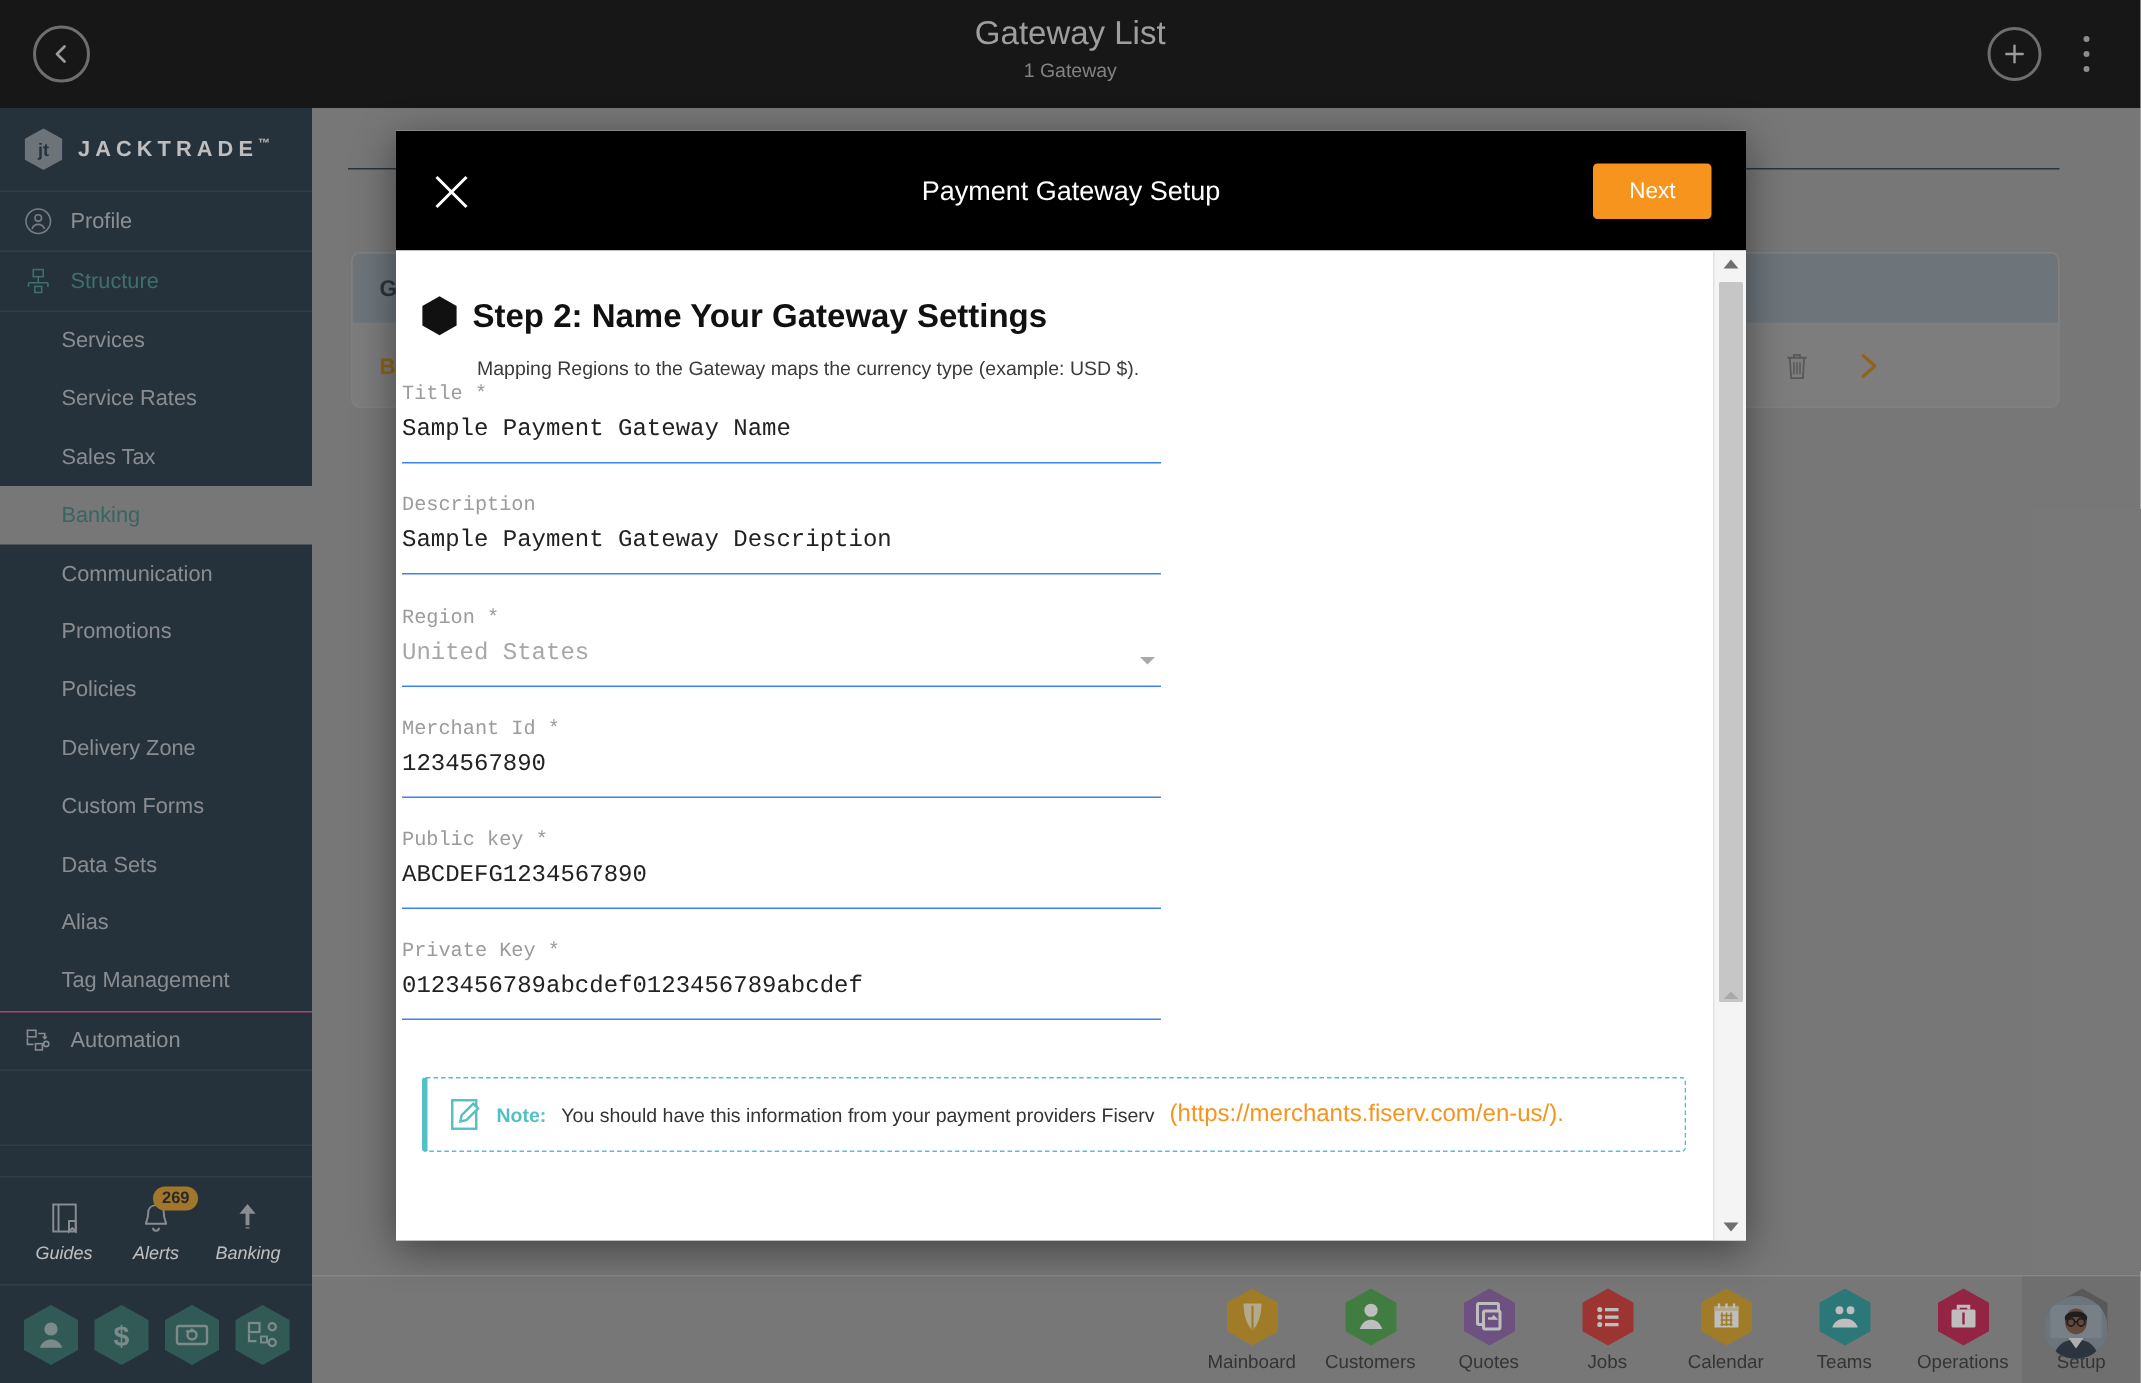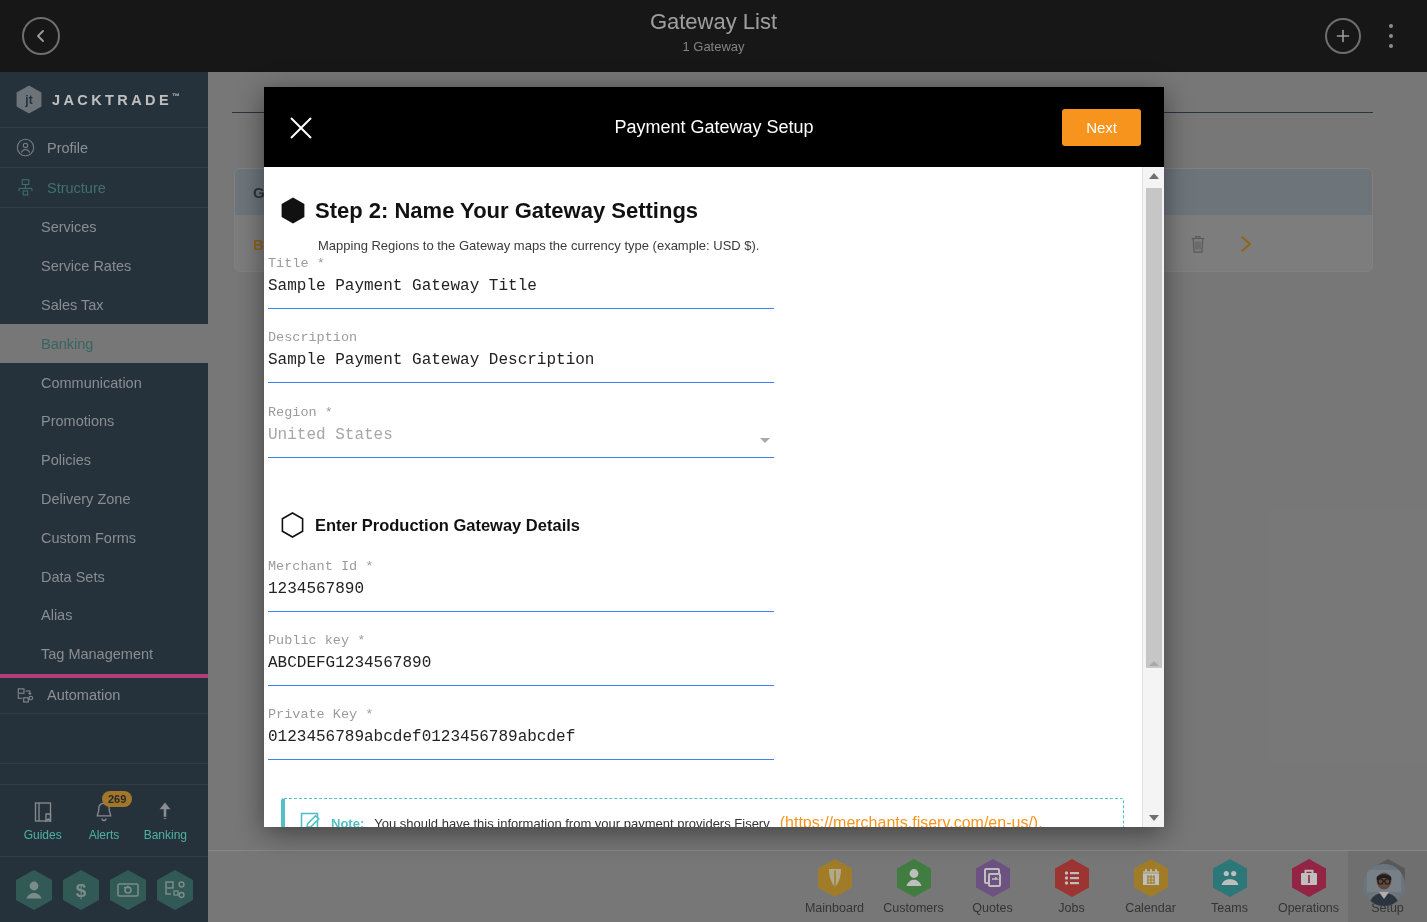--- a/index.html
+++ b/index.html
@@ -70,29 +70,29 @@
     border-bottom: 1px solid #35485a;
     font-size: 14.5px; cursor: pointer;
   }
   .nav-group.accent { color: #4a8f8a; }
   .nav-item {
     display: flex; align-items: center; height: 38.8px;
     padding-left: 41px; font-size: 14.5px; color: #b3b8bd; cursor: pointer;
   }
   .nav-item.active { background: #9a9a9a; color: #3f7f7b; }
   .nav-spacer { height: 50px; border-bottom: 1px solid #35485a; }
-  .nav-sep { border-top: 4px solid #ec4899; }
+  .nav-sep { border-top: 1px solid #ec4899; }
 
   .sidebar-tools {
     height: 72px; border-top: 1px solid #35485a;
     display: flex; align-items: center; justify-content: space-around;
     padding: 0 12px;
   }
   .tool { display: flex; flex-direction: column; align-items: center; gap: 4px; position: relative; cursor: pointer; width: 56px; }
-  .tool-label { font-size: 12px; color: #5eead4; }
+  .tool-label { font-size: 12px; color: #ffffff; font-style: italic; }
   .badge {
     position: absolute; top: -9px; left: 26px;
     background: #d79a2b; color: #2a2a2a; font-size: 11px; font-weight: 700;
     border-radius: 9px; padding: 1px 6px; line-height: 14px;
   }
   .sidebar-hexrow {
     height: 66px; display: flex; align-items: center; justify-content: space-around;
     padding: 0 10px; border-top: 1px solid #35485a;
   }
   .hex-sm { width: 38px; height: 42px; position: relative; cursor: pointer; }
@@ -524,40 +524,34 @@
         <div class="step-head">
           <svg class="hex-black" viewBox="0 0 24 27">
             <polygon points="12,0.5 23.4,7 23.4,20 12,26.5 0.6,20 0.6,7" fill="#111111"></polygon>
           </svg>
           <div class="step-title">Step 2: Name Your Gateway Settings</div>
         </div>
         <div class="step-sub">Mapping Regions to the Gateway maps the currency type (example: USD $).</div>
 
         <div class="field" style="margin-top:2px;">
           <div class="field-label"><span>Title</span> <span class="req">*</span></div>
-          <div class="field-value">Sample Payment Gateway Title</div>
+          <div class="field-value">Sample Payment Gateway Name</div>
         </div>
 
         <div class="field" style="margin-top:20px;">
           <div class="field-label">Description</div>
           <div class="field-value">Sample Payment Gateway Description</div>
         </div>
 
         <div class="field" style="margin-top:21px;">
           <div class="field-label"><span>Region</span> <span class="req">*</span></div>
           <div class="field-value placeholder">United States</div>
           <div class="caret-down"></div>
         </div>
 
-        <div class="section-head" style="margin-top:54px;">
-          <svg class="hex-outline" viewBox="0 0 23 26">
-            <polygon points="11.5,1 21.6,6.8 21.6,19.2 11.5,25 1.4,19.2 1.4,6.8" fill="none" stroke="#111111" stroke-width="1.6"></polygon>
-          </svg>
-          <div class="section-title">Enter Production Gateway Details</div>
-        </div>
 
         <div class="field" style="margin-top:20px;">
           <div class="field-label"><span>Merchant Id</span> <span class="req">*</span></div>
           <div class="field-value">1234567890</div>
         </div>
 
         <div class="field" style="margin-top:20px;">
           <div class="field-label"><span>Public key</span> <span class="req">*</span></div>
           <div class="field-value">ABCDEFG1234567890</div>
         </div>

